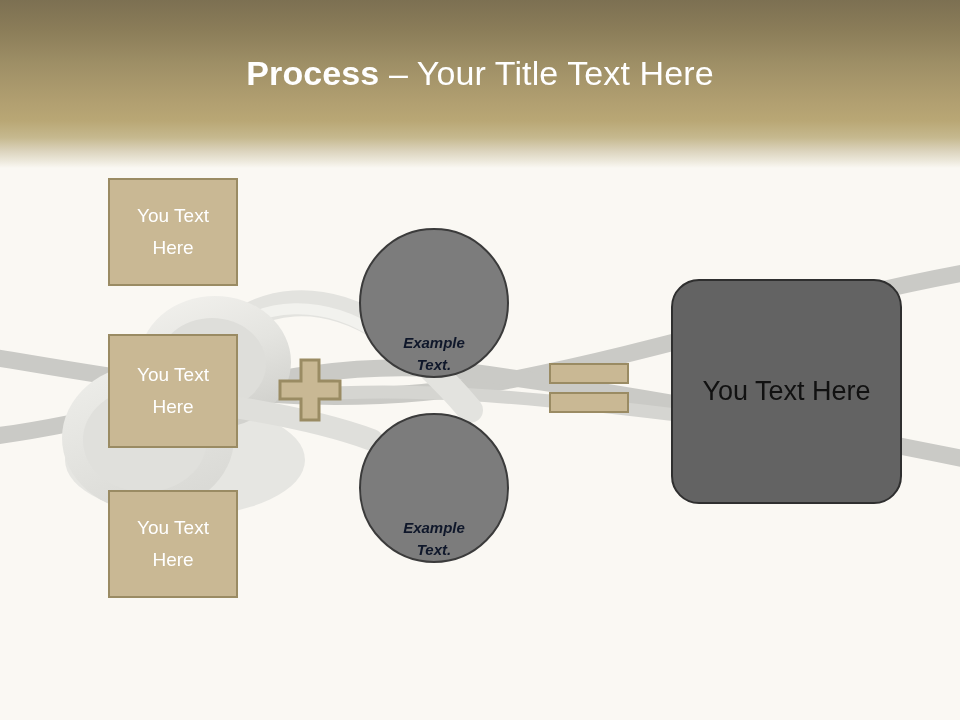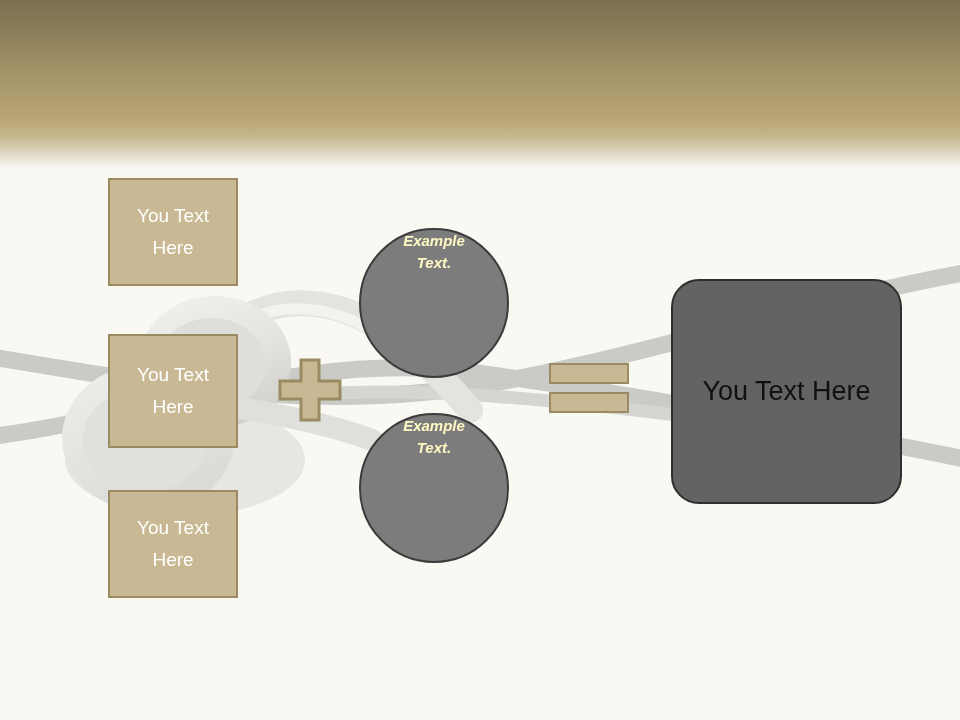--- a/index.html
+++ b/index.html
@@ -95,24 +95,24 @@
   }
 
   
   .gray-circle {
     position: absolute;
     background: #7C7C7C;
     border: 2px solid #3B3B3B;
     border-radius: 50%;
     box-sizing: border-box;
     display: flex;
-    align-items: flex-start;
+    align-items: flex-end;
     justify-content: center;
     text-align: center;
-    color: #fef9c3;
+    color: #0f172a;
     font-size: 15px;
     font-weight: bold;
     font-style: italic;
     line-height: 22px;
   }
   #circle-1 { left: 359px; top: 228px; width: 150px; height: 150px; }
   #circle-2 { left: 359px; top: 413px; width: 150px; height: 150px; }
 
   
   .eq-bar {
@@ -146,20 +146,21 @@
     text-align: center;
     white-space: nowrap;
   }
 </style>
 </head>
 <body>
 
 <div id="slide">
 
   <div id="title-banner"></div>
+  <div id="title-text"><span class="strong">Process</span><span class="light"> – Your Title Text Here</span></div>
 
   <svg id="bg-photo" viewBox="0 0 960 470" preserveAspectRatio="none" aria-hidden="true">
     <defs>
       <linearGradient id="cupGrad" x1="0" y1="0" x2="0.4" y2="1">
         <stop offset="0%" stop-color="#F3F2EE"></stop>
         <stop offset="55%" stop-color="#E4E4E0"></stop>
         <stop offset="100%" stop-color="#D2D2CE"></stop>
       </linearGradient>
       <linearGradient id="cupGrad2" x1="0" y1="0" x2="0.5" y2="1">
         <stop offset="0%" stop-color="#EFEFEB"></stop>

